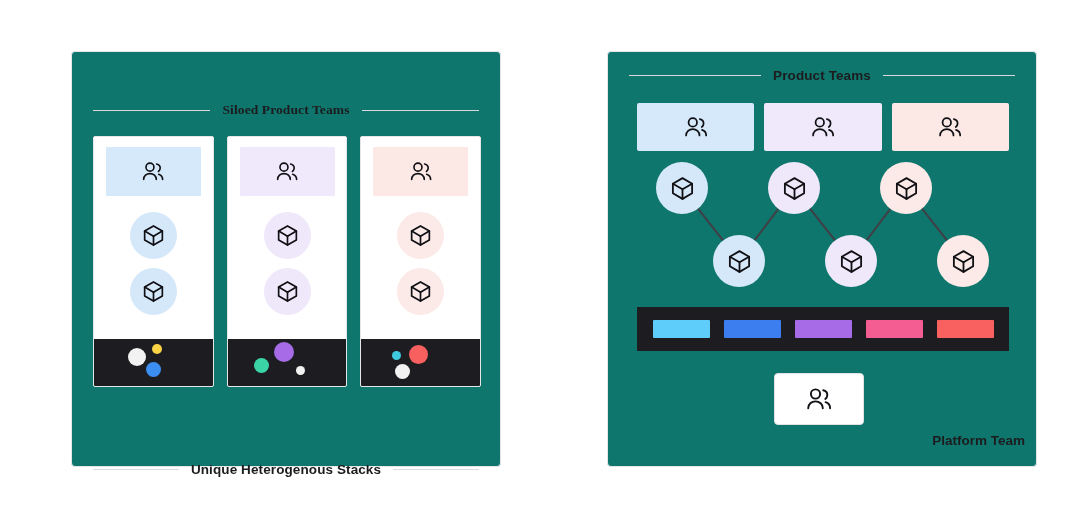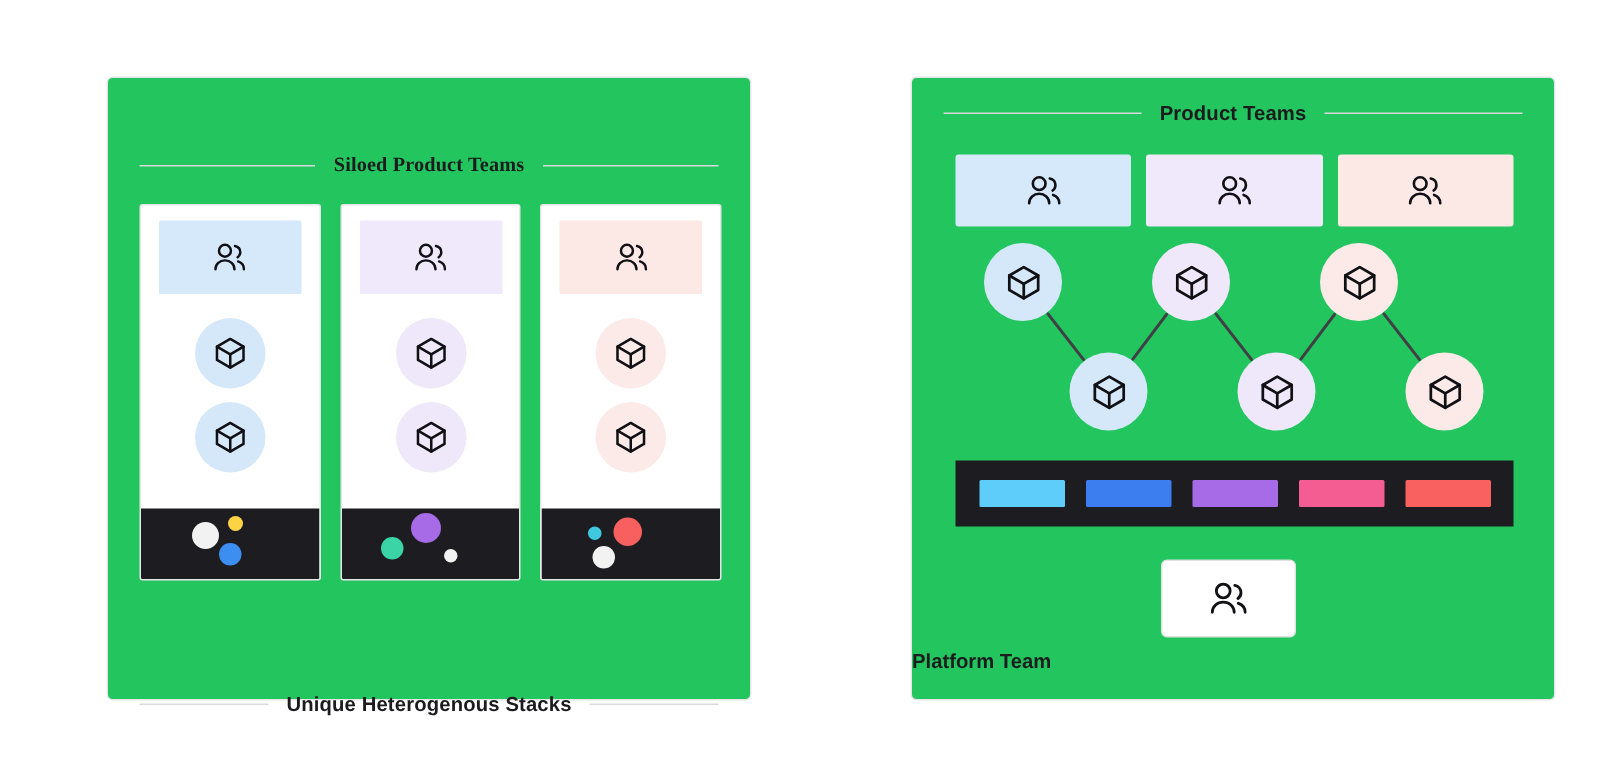--- a/index.html
+++ b/index.html
@@ -16,21 +16,21 @@
   }
   .stage {
     position: relative;
     width: 1069px;
     height: 505px;
   }
 
   
   .panel {
     position: absolute;
-    background: #22c55e;
+    background: #0f766e;
     border: 1px solid #e6e6e8;
     border-radius: 4px;
     box-sizing: border-box;
   }
   #panel-left  { left: 71px;  top: 51px; width: 430px; height: 416px; }
   #panel-right { left: 607px; top: 51px; width: 430px; height: 416px; }
 
   
   .divider-heading {
     position: absolute;
@@ -181,21 +181,21 @@
     border-radius: 4px;
     background: #fff;
     display: flex;
     align-items: center;
     justify-content: center;
   }
   .platform-label {
     position: absolute;
     left: 0; right: 11px;
     top: 381px;
-    text-align: left;
+    text-align: right;
     font-size: 13.5px;
     font-weight: 700;
     color: #1c1c1e;
   }
 
   .icon svg { display: block; }
 </style>
 </head>
 <body>
 

